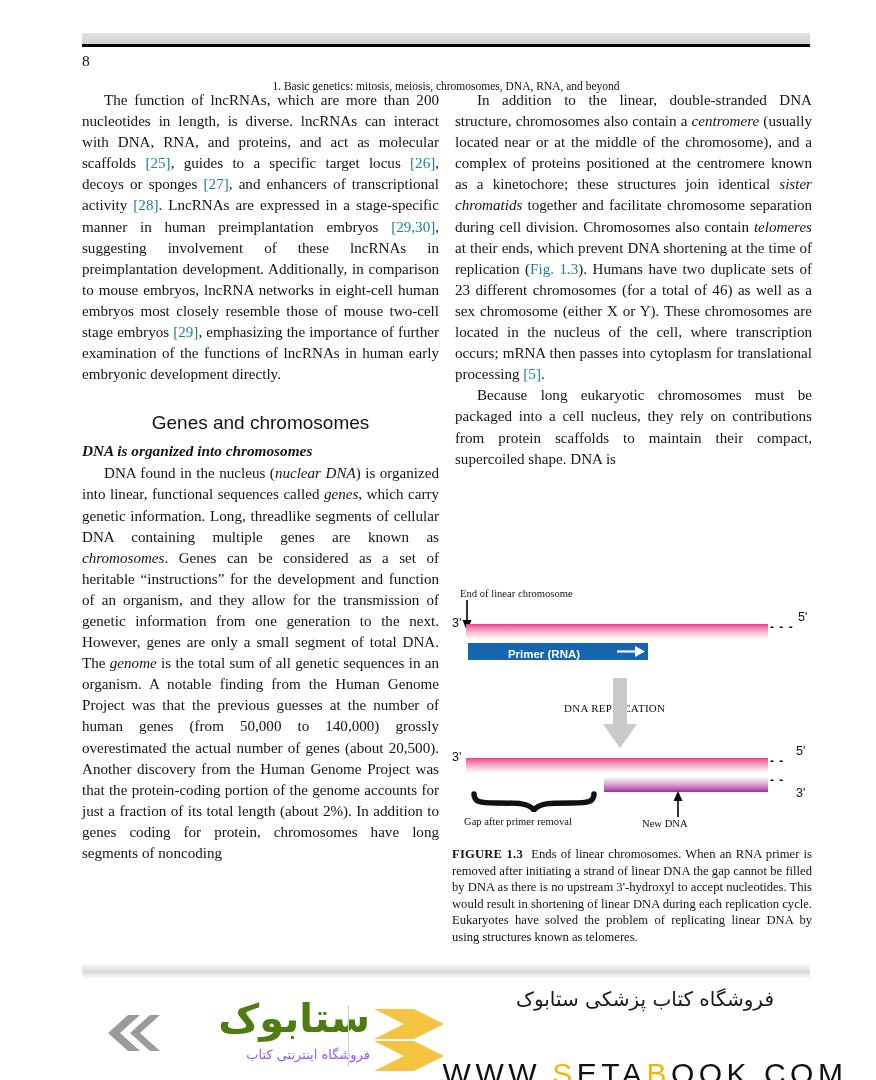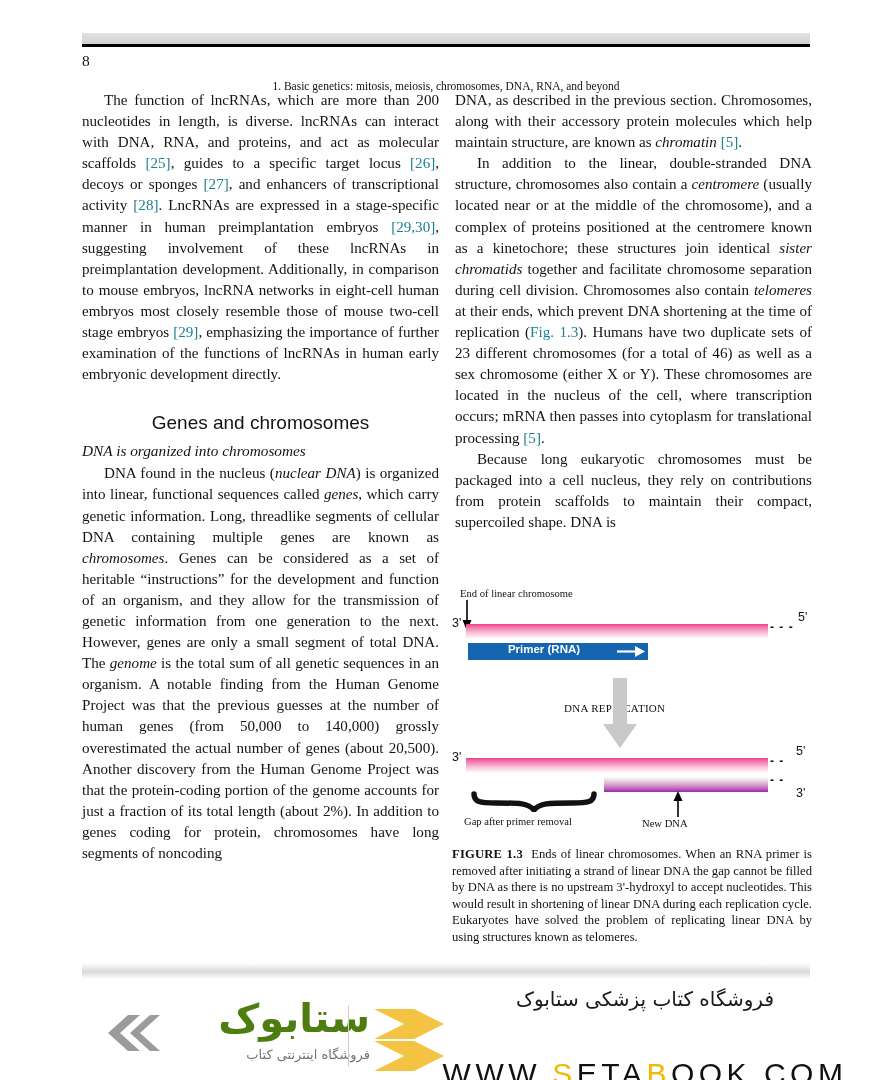--- a/index.html
+++ b/index.html
@@ -49,21 +49,21 @@
   .col p{margin:0;text-indent:22px;}
   .col p.noindent{text-indent:0;}
   .ref{color:#1a7f93;}
   .it{font-style:italic;}
   h2.sec{
     font-size:19px;font-weight:400;margin:26px 0 7px 0;
     text-indent:0;text-align:center;line-height:23px;
     font-family:Liberation Sans, sans-serif;
   }
   h3.sub{
-    font-size:15.3px;font-weight:400;font-style:italic;
+    font-size:15.3px;font-weight:700;font-style:italic;
     margin:0 0 2px 0;text-indent:0;text-align:left;line-height:20px;
   }
   
   .figure{
     position:absolute;left:452px;top:588px;width:362px;height:252px;
   }
   .fig-label{
     position:absolute;font-family:Liberation Serif, serif;
     font-size:10.6px;color:#111;white-space:nowrap;
   }
@@ -74,21 +74,21 @@
   .strand-pink{
     position:absolute;height:15px;
     background:linear-gradient(180deg,#ef3d87 0%,#f06ea6 18%,#f9b9d3 55%,#ffffff 100%);
   }
   .strand-purple{
     position:absolute;height:15px;
     background:linear-gradient(180deg,#ffffff 0%,#e0bcd9 38%,#c473c0 72%,#9b27a5 100%);
   }
   .primer{
     position:absolute;background:#1565b0;height:17px;
-    display:flex;align-items:flex-start;justify-content:center;
+    display:flex;align-items:flex-end;justify-content:center;
   }
   .tick-dash{
     position:absolute;font-family:"Liberation Sans", sans-serif;
     font-size:12px;font-weight:700;color:#111;letter-spacing:1px;
   }
   .prime{
     position:absolute;font-family:"Liberation Sans", sans-serif;
     font-size:12.5px;color:#111;
   }
   .caption{
@@ -110,21 +110,21 @@
   }
   .logo-fa{
     position:absolute;right:28px;top:4px;
     font-family:"DejaVu Sans", sans-serif;
     font-size:40px;font-weight:700;color:#4d7c0f;
     direction:rtl;white-space:nowrap;
   }
   .logo-sub{
     position:absolute;right:28px;top:56px;
     font-family:"DejaVu Sans", sans-serif;
-    font-size:13px;color:#737373;direction:rtl;white-space:nowrap;
+    font-size:13px;color:#8b5cf6;direction:rtl;white-space:nowrap;
   }
   .logo-chev{
     position:absolute;left:10px;top:22px;
   }
   .logo-divider{
     position:absolute;left:260px;top:14px;width:1px;height:62px;background:#cfcfcf;
   }
   .logo-mark{position:absolute;left:278px;top:16px;}
   .site-fa{
     position:absolute;left:440px;top:8px;width:410px;text-align:center;
@@ -154,21 +154,20 @@
   <div class="col col-left">
     <p><span>The function of lncRNAs, which are more than 200 nucleotides in length, is diverse. lncRNAs can interact with DNA, RNA, and proteins, and act as molecular scaffolds </span><span class="ref">[25]</span><span>, guides to a specific target locus </span><span class="ref">[26]</span><span>, decoys or sponges </span><span class="ref">[27]</span><span>, and enhancers of transcriptional activity </span><span class="ref">[28]</span><span>. LncRNAs are expressed in a stage-specific manner in human preimplantation embryos </span><span class="ref">[29,30]</span><span>, suggesting involvement of these lncRNAs in preimplantation development. Additionally, in comparison to mouse embryos, lncRNA networks in eight-cell human embryos most closely resemble those of mouse two-cell stage embryos </span><span class="ref">[29]</span><span>, emphasizing the importance of further examination of the functions of lncRNAs in human early embryonic development directly.</span></p>
 
     <h2 class="sec">Genes and chromosomes</h2>
     <h3 class="sub">DNA is organized into chromosomes</h3>
 
     <p><span>DNA found in the nucleus (</span><span class="it">nuclear DNA</span><span>) is organized into linear, functional sequences called </span><span class="it">genes</span><span>, which carry genetic information. Long, threadlike segments of cellular DNA containing multiple genes are known as </span><span class="it">chromosomes</span><span>. Genes can be considered as a set of heritable “instructions” for the development and function of an organism, and they allow for the transmission of genetic information from one generation to the next. However, genes are only a small segment of total DNA. The </span><span class="it">genome</span><span> is the total sum of all genetic sequences in an organism. A notable finding from the Human Genome Project was that the previous guesses at the number of human genes (from 50,000 to 140,000) grossly overestimated the actual number of genes (about 20,500). Another discovery from the Human Genome Project was that the protein-coding portion of the genome accounts for just a fraction of its total length (about 2%). In addition to genes coding for protein, chromosomes have long segments of noncoding</span></p>
   </div>
 
   <div class="col col-right">
-    <p class="noindent"><span>DNA, as described in the previous section. Chromosomes, along with their accessory protein molecules which help maintain structure, are known as </span><span class="it">chromatin</span><span> </span><span class="ref">[5]</span><span>.</span></p>
 
     <p><span>In addition to the linear, double-stranded DNA structure, chromosomes also contain a </span><span class="it">centromere</span><span> (usually located near or at the middle of the chromosome), and a complex of proteins positioned at the centromere known as a kinetochore; these structures join identical </span><span class="it">sister chromatids</span><span> together and facilitate chromosome separation during cell division. Chromosomes also contain </span><span class="it">telomeres</span><span> at their ends, which prevent DNA shortening at the time of replication (</span><span class="ref">Fig. 1.3</span><span>). Humans have two duplicate sets of 23 different chromosomes (for a total of 46) as well as a sex chromosome (either X or Y). These chromosomes are located in the nucleus of the cell, where transcription occurs; mRNA then passes into cytoplasm for translational processing </span><span class="ref">[5]</span><span>.</span></p>
 
     <p><span>Because long eukaryotic chromosomes must be packaged into a cell nucleus, they rely on contributions from protein scaffolds to maintain their compact, supercoiled shape. DNA is</span></p>
   </div>
 
   <div class="figure">
 
     <div class="fig-label" style="left:8px;top:0px;">End of linear chromosome</div>
 

